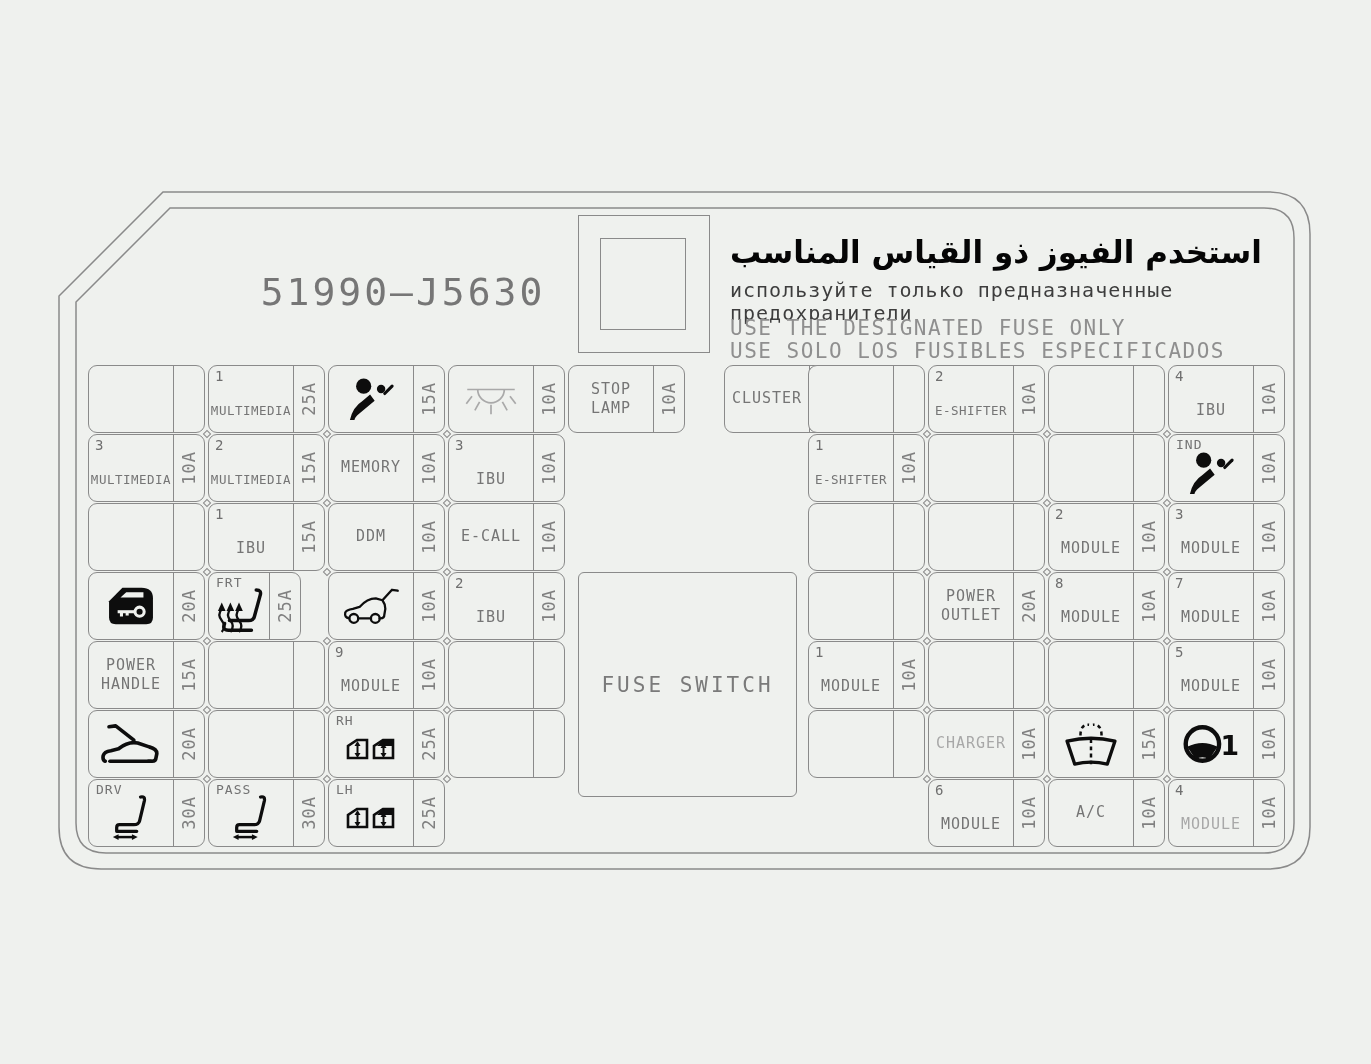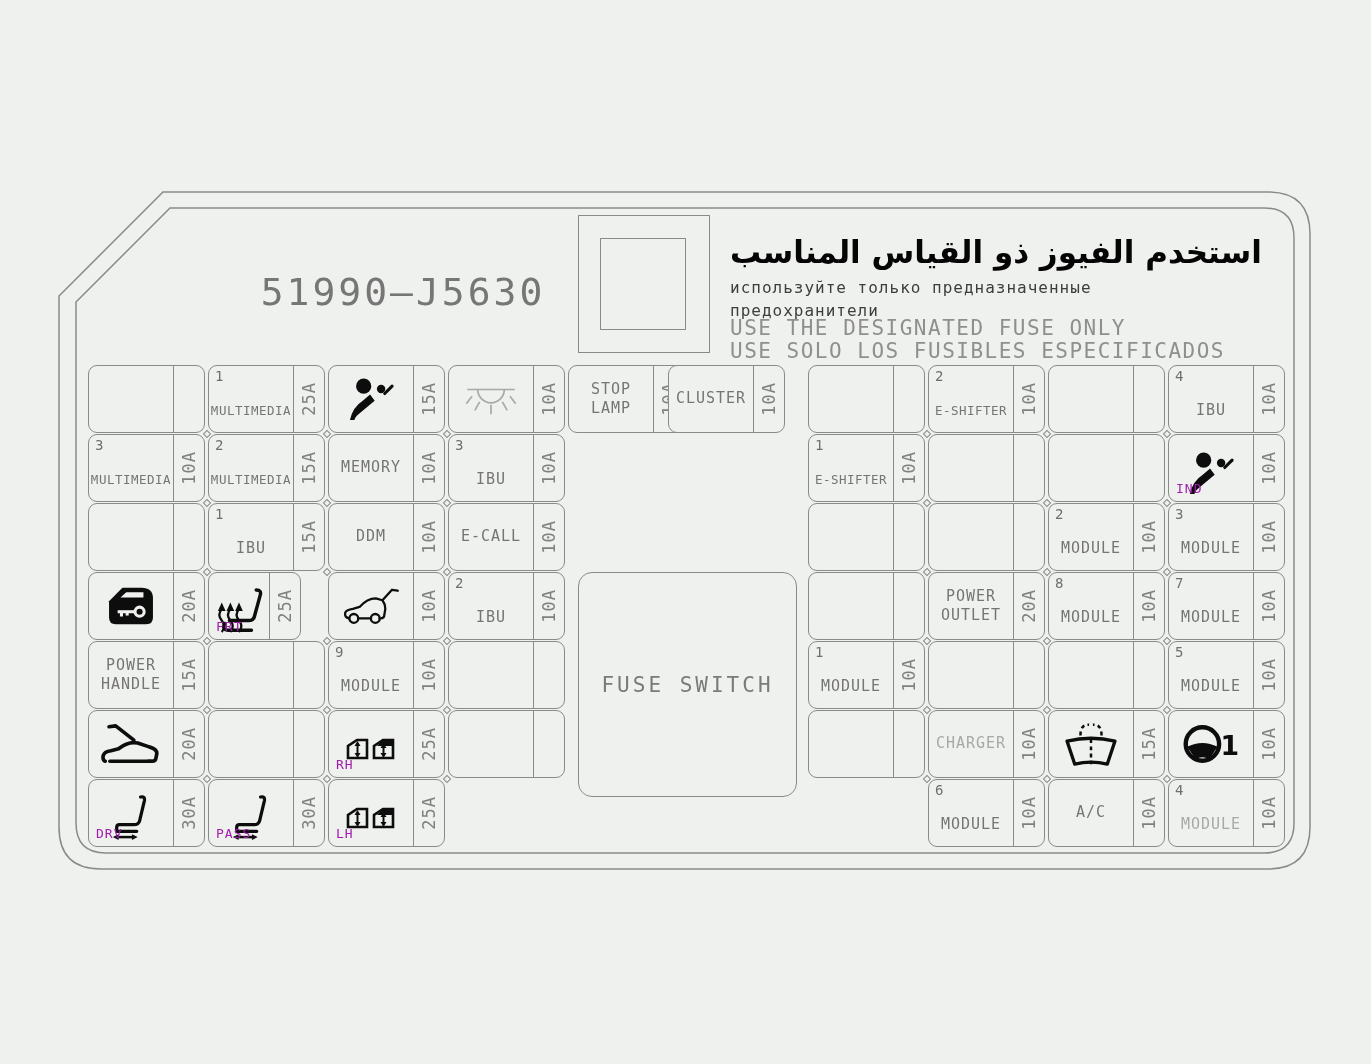--- a/index.html
+++ b/index.html
@@ -8,36 +8,36 @@
   .stage svg.frame{position:absolute;left:0;top:0;}
   .part-number{position:absolute;left:238px;top:270px;width:330px;text-align:center;
                font-size:38px;letter-spacing:3px;color:#767676;}
   .square-symbol{position:absolute;left:578px;top:215px;width:130px;height:136px;
                  border:1.4px solid #8a8a8a;}
   .square-symbol .inner{position:absolute;left:21px;top:22px;width:84px;height:90px;
                  border:1.4px solid #8a8a8a;}
   .notice{position:absolute;white-space:nowrap;}
   .n-zh{left:730px;top:212px;font-family:"DejaVu Sans",sans-serif;font-size:22px;color:#2e2e2e;letter-spacing:2px;}
   .n-ar{left:730px;top:234px;font-family:"DejaVu Sans",sans-serif;font-size:31px;font-weight:bold;color:#050505;}
-  .n-ru{font-size:16px;color:#3d3d3d;letter-spacing:1px;}
+  .n-ru{font-size:20px;color:#3d3d3d;letter-spacing:1px;}
   .n-ru1{left:730px;top:278px;}
   .n-ru2{left:730px;top:301px;}
   .n-lat{font-size:21px;color:#8f8f8f;letter-spacing:1.5px;}
   .n-en{left:730px;top:316px;}
   .n-es{left:730px;top:339px;}
   .fuse-switch{position:absolute;left:578px;top:572px;width:217px;height:223px;
-               border:1.4px solid #8a8a8a;border-radius:14px;
+               border:1.4px solid #8a8a8a;border-radius:6px;
                display:flex;align-items:center;justify-content:center;
                font-size:21px;letter-spacing:3px;color:#7a7a7a;}
   .cell{position:absolute;border:1.3px solid #8a8a8a;border-radius:9px;display:flex;
         box-sizing:border-box;background:#eff1ee;}
   .cell-body{flex:1;position:relative;display:flex;flex-direction:column;
              align-items:center;justify-content:center;overflow:hidden;}
   .cell-num{position:absolute;top:2px;left:6px;font-size:14px;color:#6f6f6f;}
-  .cell-tag{position:absolute;top:2px;left:7px;font-size:13px;letter-spacing:1px;color:#a21caf;margin-top:44px;}
+  .cell-tag{position:absolute;top:2px;left:7px;font-size:13px;letter-spacing:1px;color:#737373;}
   .cell-label{font-size:15px;letter-spacing:1px;color:#757575;text-align:center;
               white-space:pre-line;line-height:1.3;}
   .cell-label.small{font-size:12.5px;letter-spacing:0.5px;}
   .cell-label.with-num{margin-top:24px;}
   .cell-label.light{color:#a8a8a8;}
   .cell-icon{display:flex;align-items:center;justify-content:center;}
   .cell-icon.with-tag{margin-top:9px;}
   .cell-amp{width:31px;border-left:1.3px solid #8a8a8a;display:flex;align-items:center;
             justify-content:center;box-sizing:border-box;}
   .cell-amp span{writing-mode:vertical-rl;transform:rotate(180deg);font-size:17px;
@@ -140,21 +140,21 @@
       <span class="cell-num"></span>
       <span class="cell-tag"></span>
       <div class="cell-icon"></div>
       <div class="cell-label">STOP
 LAMP</div>
     </div>
     <div class="cell-amp">
           <span>10A</span>
         </div>
   </div>
-      <div class="cell" style="left: 668px; top: 365px; width: 117px; height: 68px;">
+      <div class="cell" style="left: 724px; top: 365px; width: 117px; height: 68px;">
     <div class="cell-body">
       <span class="cell-num"></span>
       <span class="cell-tag"></span>
       <div class="cell-icon"></div>
       <div class="cell-label">CLUSTER</div>
     </div>
     <div class="cell-amp">
           <span>10A</span>
         </div>
   </div>

